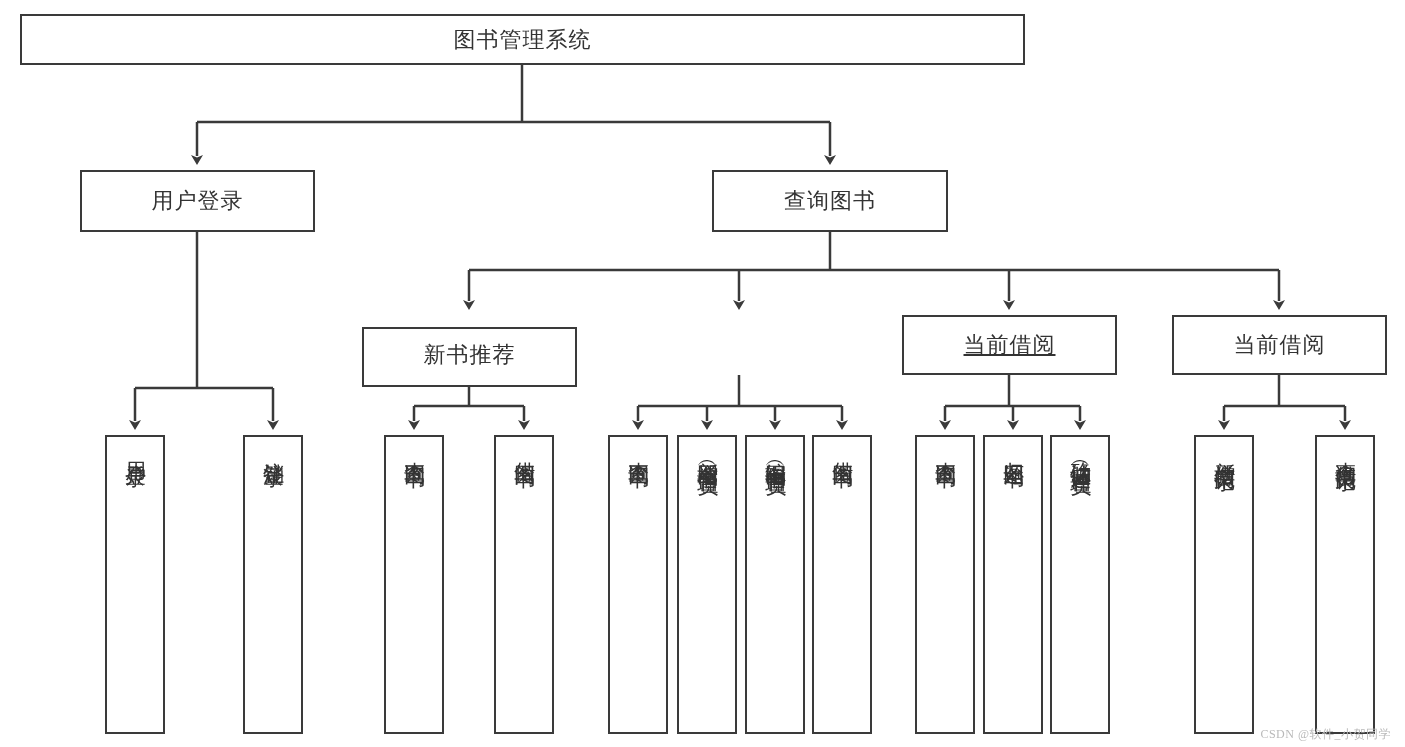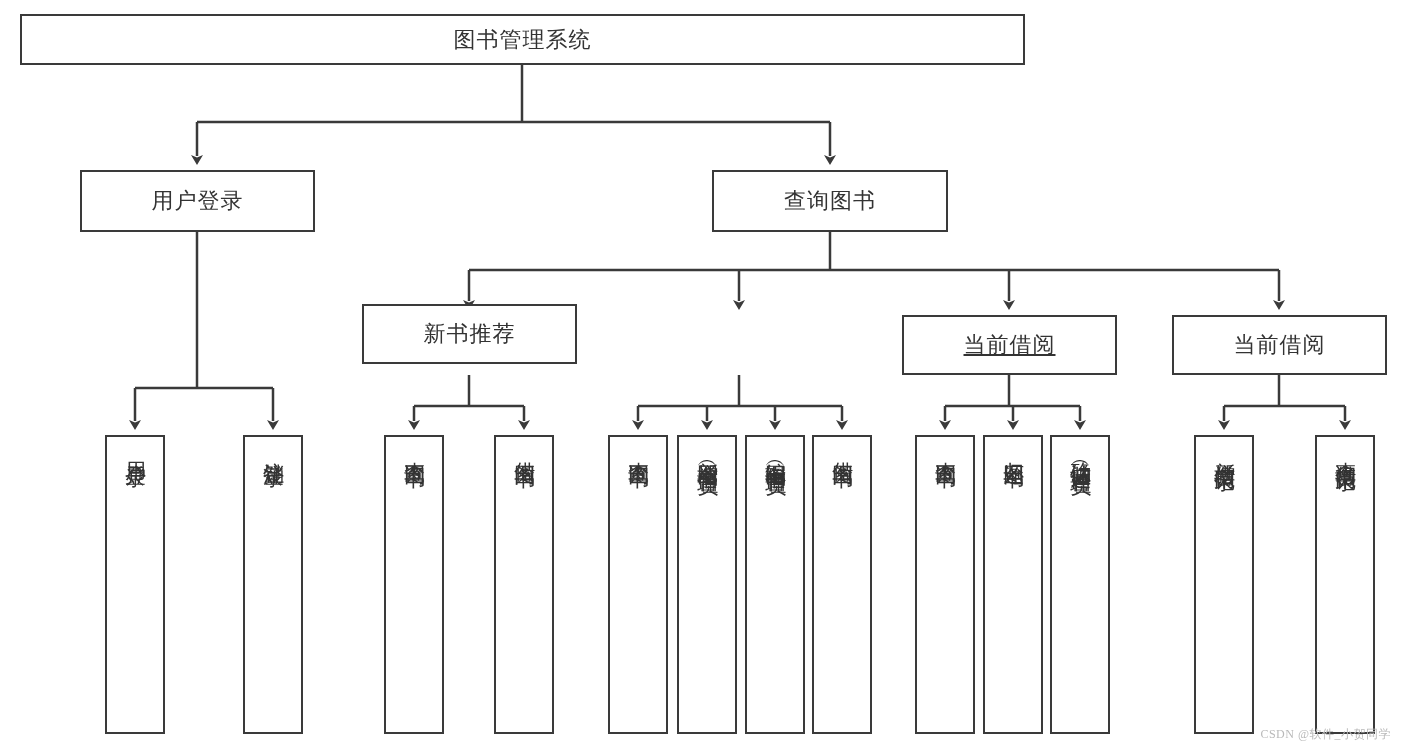--- a/index.html
+++ b/index.html
@@ -137,21 +137,21 @@
   </div>
 
   <div class="node" style="left:80px; top:170px; width:235px; height:62px;">
     <span class="node-label">用户登录</span>
   </div>
 
   <div class="node" style="left:712px; top:170px; width:236px; height:62px;">
     <span class="node-label">查询图书</span>
   </div>
 
-  <div class="node" style="left:362px; top:304px; width:215px; height:60px;">
+  <div class="node" style="left:362px; top:327px; width:215px; height:60px;font-family:Liberation Mono, monospace;">
     <span class="node-label">新书推荐</span>
   </div>
 
 
   <div class="node" style="left:902px; top:315px; width:215px; height:60px;text-decoration:underline;">
     <span class="node-label">当前借阅</span>
   </div>
 
   <div class="node" style="left:1172px; top:315px; width:215px; height:60px;">
     <span class="node-label">当前借阅</span>

